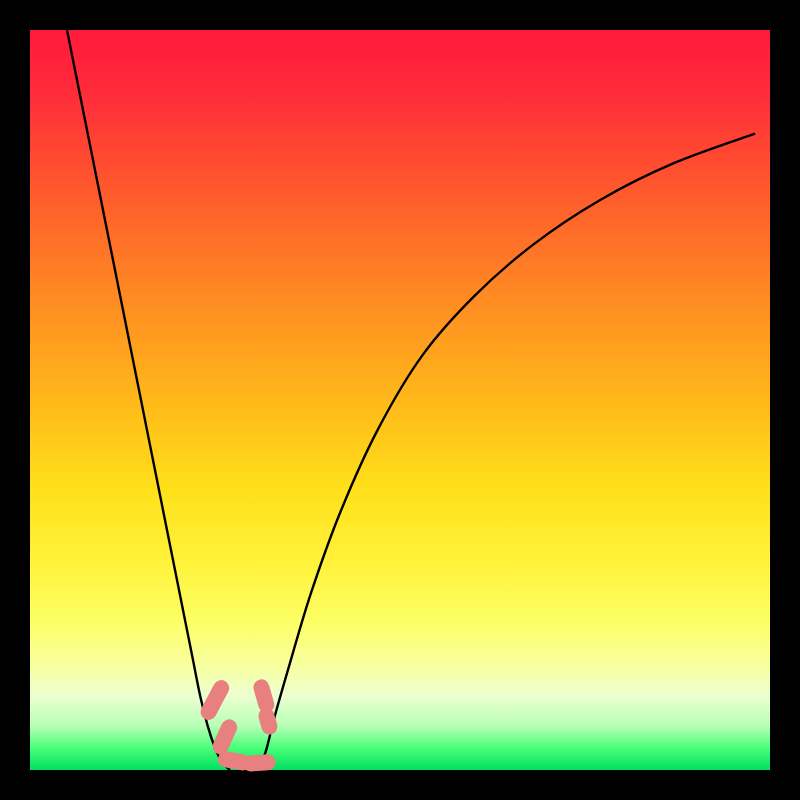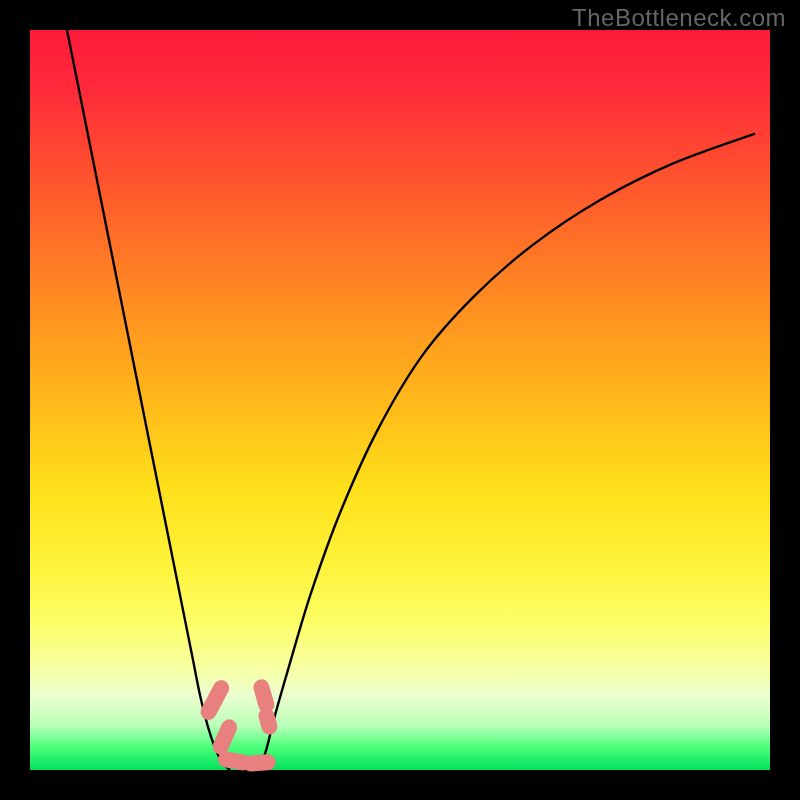--- a/index.html
+++ b/index.html
@@ -61,21 +61,20 @@
     position: absolute;
     background: #e98080;
     border-radius: 9px;
     transform: translate(-50%, -50%);
   }
 </style>
 </head>
 <body>
 
 <div class="frame">
-  <div class="watermark">TheBottleneck.com</div>
   <div class="plot">
     <svg class="curves" viewBox="0 0 100 100" preserveAspectRatio="none">
       <path id="path-left" fill="none" stroke="#000" stroke-width="2.4" d="M5 0 C 5.333 1.667, 6.333 6.667, 7.000 10.000 C 7.667 13.333, 8.333 16.667, 9.000 20.000 C 9.667 23.333, 10.333 26.667, 11.000 30.000 C 11.667 33.333, 12.333 36.667, 13.000 40.000 C 13.667 43.333, 14.333 46.667, 15.000 50.000 C 15.667 53.333, 16.333 56.667, 17.000 60.000 C 17.667 63.333, 18.333 66.667, 19.000 70.000 C 19.667 73.333, 20.500 77.500, 21.000 80.000 C 21.500 82.500, 21.667 83.333, 22.000 85.000 C 22.333 86.667, 22.667 88.500, 23.000 90.000 C 23.333 91.500, 23.667 92.833, 24.000 94.000 C 24.333 95.167, 24.667 96.167, 25.000 97.000 C 25.333 97.833, 25.667 98.500, 26.000 99.000 C 26.333 99.500, 26.833 99.833, 27.000 100.000" vector-effect="non-scaling-stroke"></path>
       <path id="path-right" fill="none" stroke="#000" stroke-width="2.4" vector-effect="non-scaling-stroke" d="M31 100 C 31.167 99.500, 31.667 98.167, 32.000 97.000 C 32.333 95.833, 32.500 94.833, 33.000 93.000 C 33.500 91.167, 34.167 88.833, 35.000 86.000 C 35.833 83.167, 36.833 79.500, 38.000 76.000 C 39.167 72.500, 40.500 68.667, 42.000 65.000 C 43.500 61.333, 45.167 57.500, 47.000 54.000 C 48.833 50.500, 50.833 47.000, 53.000 44.000 C 55.167 41.000, 57.500 38.500, 60.000 36.000 C 62.500 33.500, 65.167 31.167, 68.000 29.000 C 70.833 26.833, 73.833 24.833, 77.000 23.000 C 80.167 21.167, 83.500 19.500, 87.000 18.000 C 90.500 16.500, 96.167 14.667, 98.000 14.000"></path>
     </svg>
     <div id="markers">
         <div class="blob" style="left: 25%; top: 90.5%; width: 2.2%; height: 5.8%; transform: translate(-50%, -50%) rotate(28deg);"></div>
         <div class="blob" style="left: 26.4%; top: 95.5%; width: 2.2%; height: 5%; transform: translate(-50%, -50%) rotate(24deg);"></div>
         <div class="blob" style="left: 31.6%; top: 90%; width: 2.2%; height: 4.6%; transform: translate(-50%, -50%) rotate(-16deg);"></div>
         <div class="blob" style="left: 32.2%; top: 93.4%; width: 2.2%; height: 3.6%; transform: translate(-50%, -50%) rotate(-16deg);"></div>

